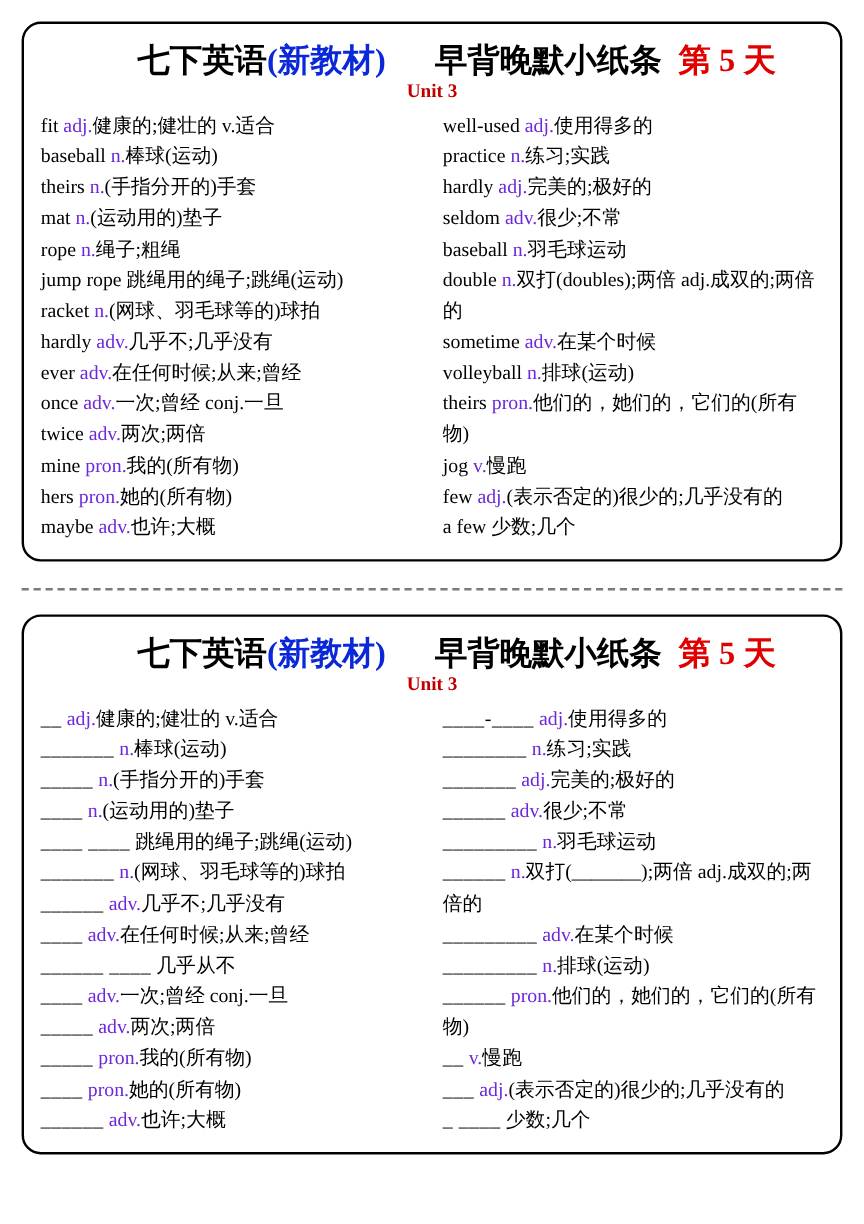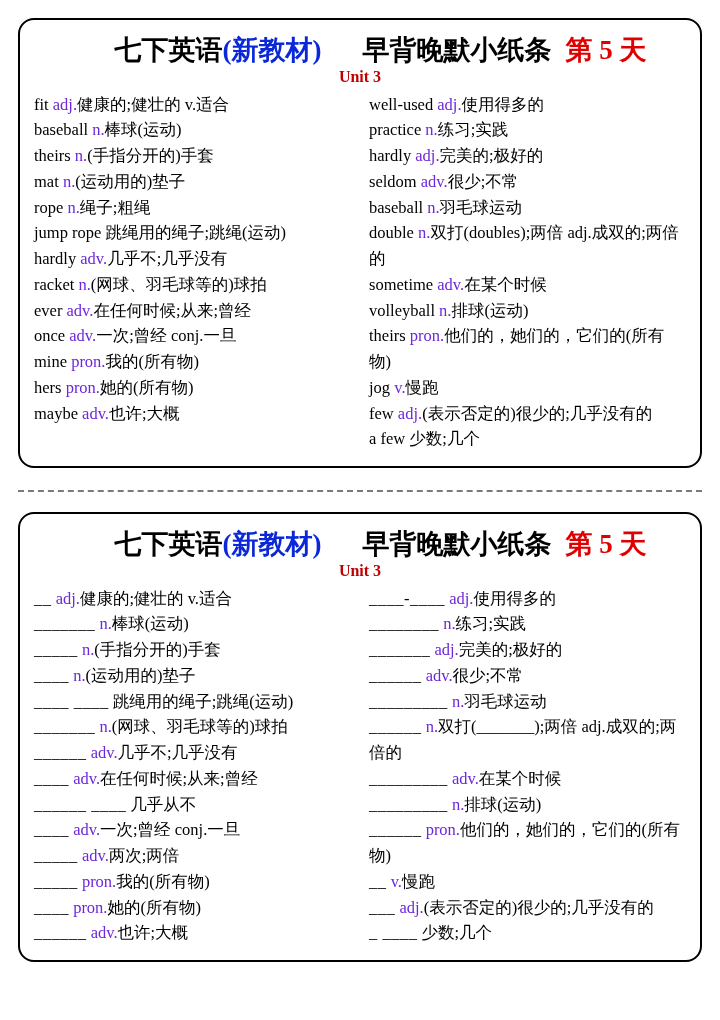--- a/index.html
+++ b/index.html
@@ -96,24 +96,25 @@
 
     <div class="columns">
       <div class="col">
 
         <div class="entry"><span class="w">fit</span> <span class="pos">adj.</span><span class="w">健康的;健壮的 v.适合</span></div>
         <div class="entry"><span class="w">baseball</span> <span class="pos">n.</span><span class="w">棒球(运动)</span></div>
         <div class="entry"><span class="w">theirs</span> <span class="pos">n.</span><span class="w">(手指分开的)手套</span></div>
         <div class="entry"><span class="w">mat</span> <span class="pos">n.</span><span class="w">(运动用的)垫子</span></div>
         <div class="entry"><span class="w">rope</span> <span class="pos">n.</span><span class="w">绳子;粗绳</span></div>
         <div class="entry"><span class="w">jump rope</span> <span class="pos"></span><span class="w">跳绳用的绳子;跳绳(运动)</span></div>
+        <div class="entry"><span class="w">racket</span> <span class="pos">n.</span><span class="w">(网球、羽毛球等的)球拍</span></div>
         <div class="entry"><span class="w">hardly</span> <span class="pos">adv.</span><span class="w">几乎不;几乎没有</span></div>
-        <div class="entry"><span class="w">racket</span> <span class="pos">n.</span><span class="w">(网球、羽毛球等的)球拍</span></div>
         <div class="entry"><span class="w">ever</span> <span class="pos">adv.</span><span class="w">在任何时候;从来;曾经</span></div>
         <div class="entry"><span class="w">once</span> <span class="pos">adv.</span><span class="w">一次;曾经 conj.一旦</span></div>
+        <div class="entry"><span class="w">twice</span> <span class="pos">adv.</span><span class="w">两次;两倍</span></div>
         <div class="entry"><span class="w">mine</span> <span class="pos">pron.</span><span class="w">我的(所有物)</span></div>
         <div class="entry"><span class="w">hers</span> <span class="pos">pron.</span><span class="w">她的(所有物)</span></div>
         <div class="entry"><span class="w">maybe</span> <span class="pos">adv.</span><span class="w">也许;大概</span></div>
 
       </div>
       <div class="col">
 
         <div class="entry"><span class="w">well-used</span> <span class="pos">adj.</span><span class="w">使用得多的</span></div>
         <div class="entry"><span class="w">practice</span> <span class="pos">n.</span><span class="w">练习;实践</span></div>
         <div class="entry"><span class="w">hardly</span> <span class="pos">adj.</span><span class="w">完美的;极好的</span></div>

